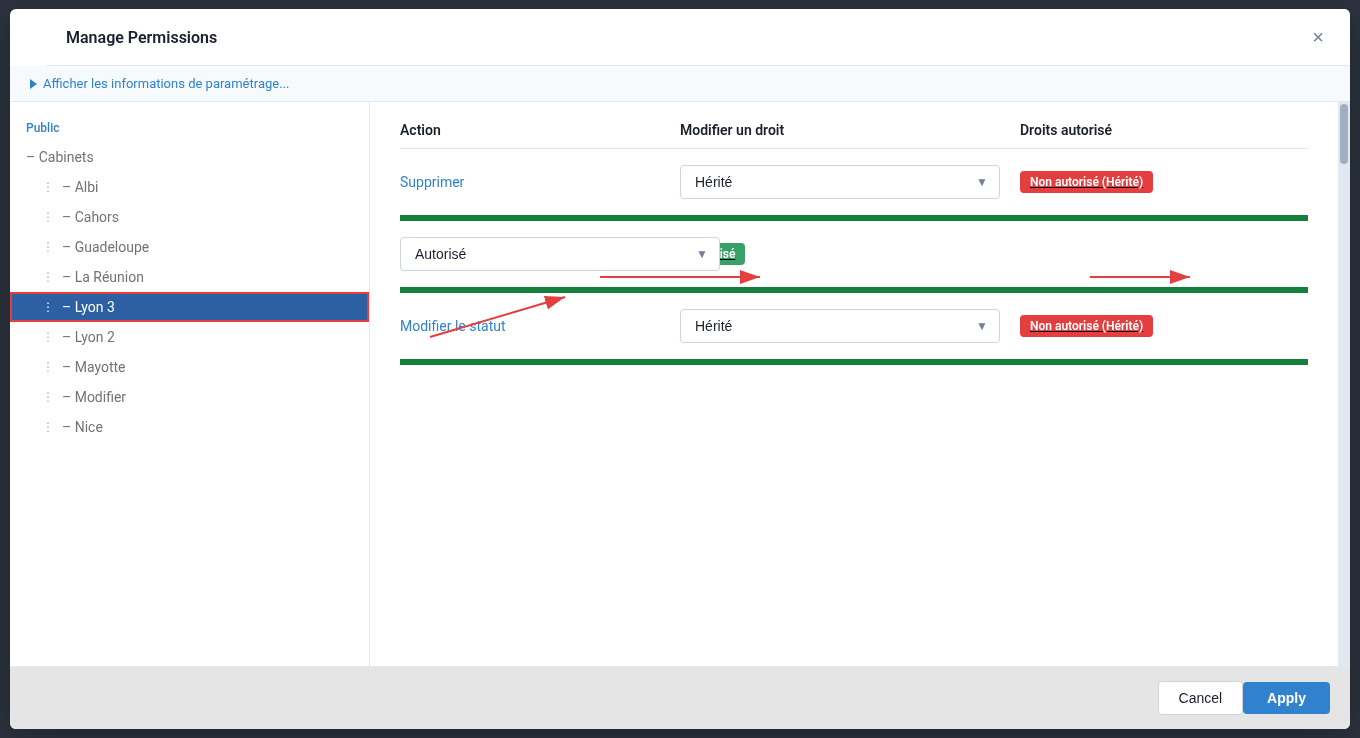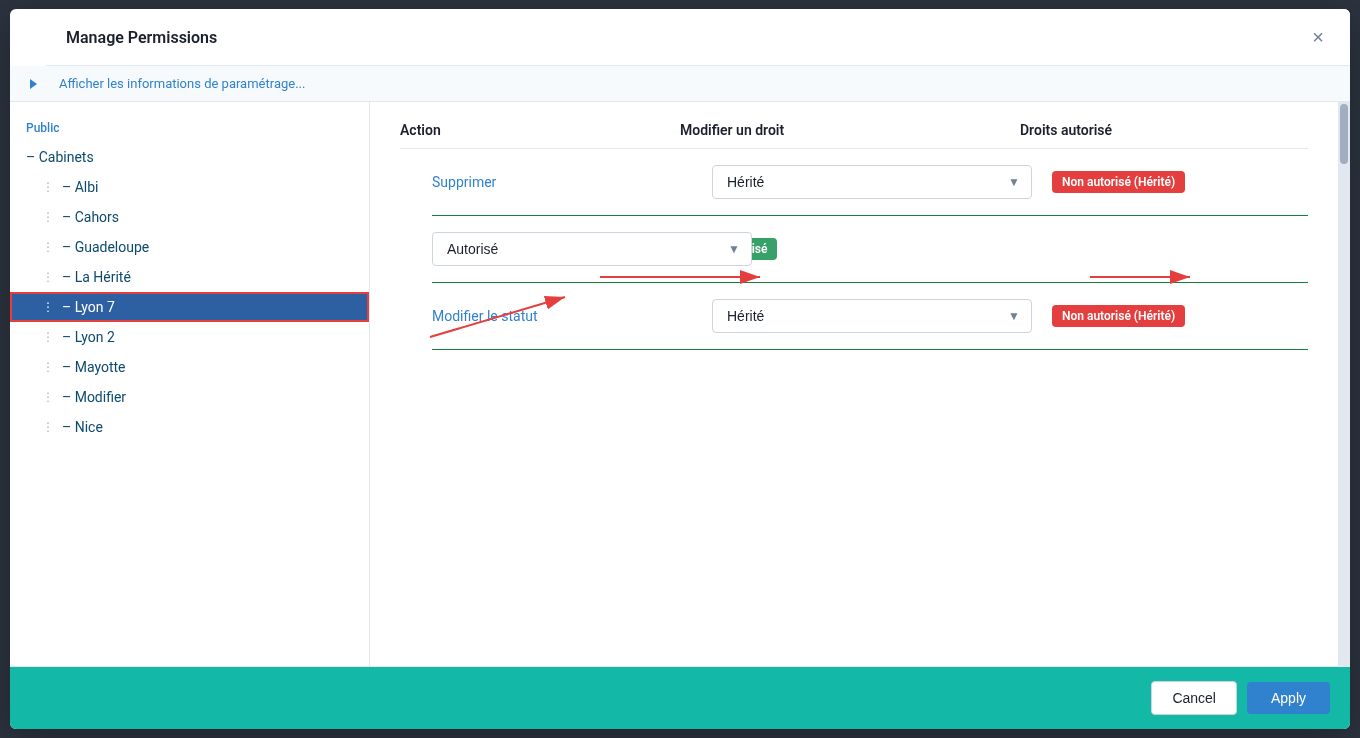--- a/index.html
+++ b/index.html
@@ -65,21 +65,21 @@
       background: #f7fafc;
       border-bottom: 1px solid #e2e8f0;
       flex-shrink: 0;
     }
     .info-bar-link {
       color: #3182ce;
       font-size: 13px;
       cursor: pointer;
       display: flex;
       align-items: center;
-      gap: 22px;
+      gap: 6px;
     }
     .info-bar-link .triangle {
       display: inline-block;
       width: 0;
       height: 0;
       border-top: 5px solid transparent;
       border-bottom: 5px solid transparent;
       border-left: 7px solid #3182ce;
     }
     .content-area {
@@ -112,21 +112,21 @@
     }
     .sidebar-item.active .item-label { color: #fff; }
     .sidebar-item .drag-handle {
       color: #a0aec0;
       margin-right: 6px;
       font-size: 12px;
       cursor: grab;
     }
     .sidebar-item.active .drag-handle { color: #fff; }
     .sidebar-item .item-label {
-      color: #0c4a6e;
+      color: #737373;
     }
     .sidebar-item.active .item-label { color: #fff; }
     .sidebar-root {
       padding: 7px 16px;
       color: #3182ce;
       font-size: 12px;
       font-weight: 500;
     }
     .active-border {
       outline: 2px solid #e53e3e;
@@ -151,22 +151,21 @@
     .table-header-cell {
       font-weight: 600;
       color: #1a202c;
       font-size: 14px;
     }
     .table-row {
       display: grid;
       grid-template-columns: 280px 340px 1fr;
       align-items: center;
       padding: 16px 0;
-      border-bottom: 1px solid #15803d;
-      margin-left: 32px;
+      border-bottom: 6px solid #15803d;
     }
     .action-label {
       color: #3182ce;
       font-size: 14px;
     }
     .dropdown-select {
       width: 320px;
       padding: 8px 36px 8px 14px;
       border: 1px solid #cbd5e0;
       border-radius: 4px;
@@ -191,57 +190,58 @@
       background: #e53e3e;
       color: #fff;
     }
     .badge-green {
       background: #38a169;
       color: #fff;
     }
     .rights-cell {
       display: flex;
       align-items: center;
+      text-decoration: underline;
     }
     
     .arrows-overlay {
       position: absolute;
       top: 0;
       left: 0;
       width: 100%;
       height: 100%;
       pointer-events: none;
     }
     .modal-footer {
       display: flex;
       align-items: center;
       justify-content: flex-end;
-      gap: 10px;
+      gap: 0;
       padding: 14px 20px;
       border-top: 1px solid #e2e8f0;
-      background: #14b8a6;
+      background: #e5e5e5;
       flex-shrink: 0;
     }
     .btn-cancel {
       padding: 8px 20px;
       border: 1px solid #cbd5e0;
       border-radius: 4px;
       background: #fff;
       color: #1a202c;
       font-size: 14px;
       cursor: pointer;
     }
     .btn-apply {
       padding: 8px 24px;
       border: none;
       border-radius: 4px;
       background: #3182ce;
       color: #fff;
       font-size: 14px;
-      font-weight: 400;
+      font-weight: 700;
       cursor: pointer;
     }
     .scrollbar-thumb {
       width: 8px;
       height: 60px;
       background: #a0aec0;
       border-radius: 4px;
       margin: 2px auto;
     }
   </style>
@@ -283,25 +283,25 @@
               <div class="sidebar-item" style="padding-left: 32px;">
                 <span class="drag-handle" style="margin-right: 8px;">⋮</span>
                 <span class="item-label">– Cahors</span>
               </div>
               <div class="sidebar-item" style="padding-left: 32px;">
                 <span class="drag-handle" style="margin-right: 8px;">⋮</span>
                 <span class="item-label">– Guadeloupe</span>
               </div>
               <div class="sidebar-item" style="padding-left: 32px;">
                 <span class="drag-handle" style="margin-right: 8px;">⋮</span>
-                <span class="item-label">– La Hérité</span>
+                <span class="item-label">– La Réunion</span>
               </div>
               <div class="sidebar-item active active-border" style="padding-left: 32px;">
                 <span class="drag-handle" style="margin-right: 8px;">⋮</span>
-                <span class="item-label">– Lyon 7</span>
+                <span class="item-label">– Lyon 3</span>
               </div>
               <div class="sidebar-item" style="padding-left: 32px;">
                 <span class="drag-handle" style="margin-right: 8px;">⋮</span>
                 <span class="item-label">– Lyon 2</span>
               </div>
               <div class="sidebar-item" style="padding-left: 32px;">
                 <span class="drag-handle" style="margin-right: 8px;">⋮</span>
                 <span class="item-label">– Mayotte</span>
               </div>
               <div class="sidebar-item" style="padding-left: 32px;">

